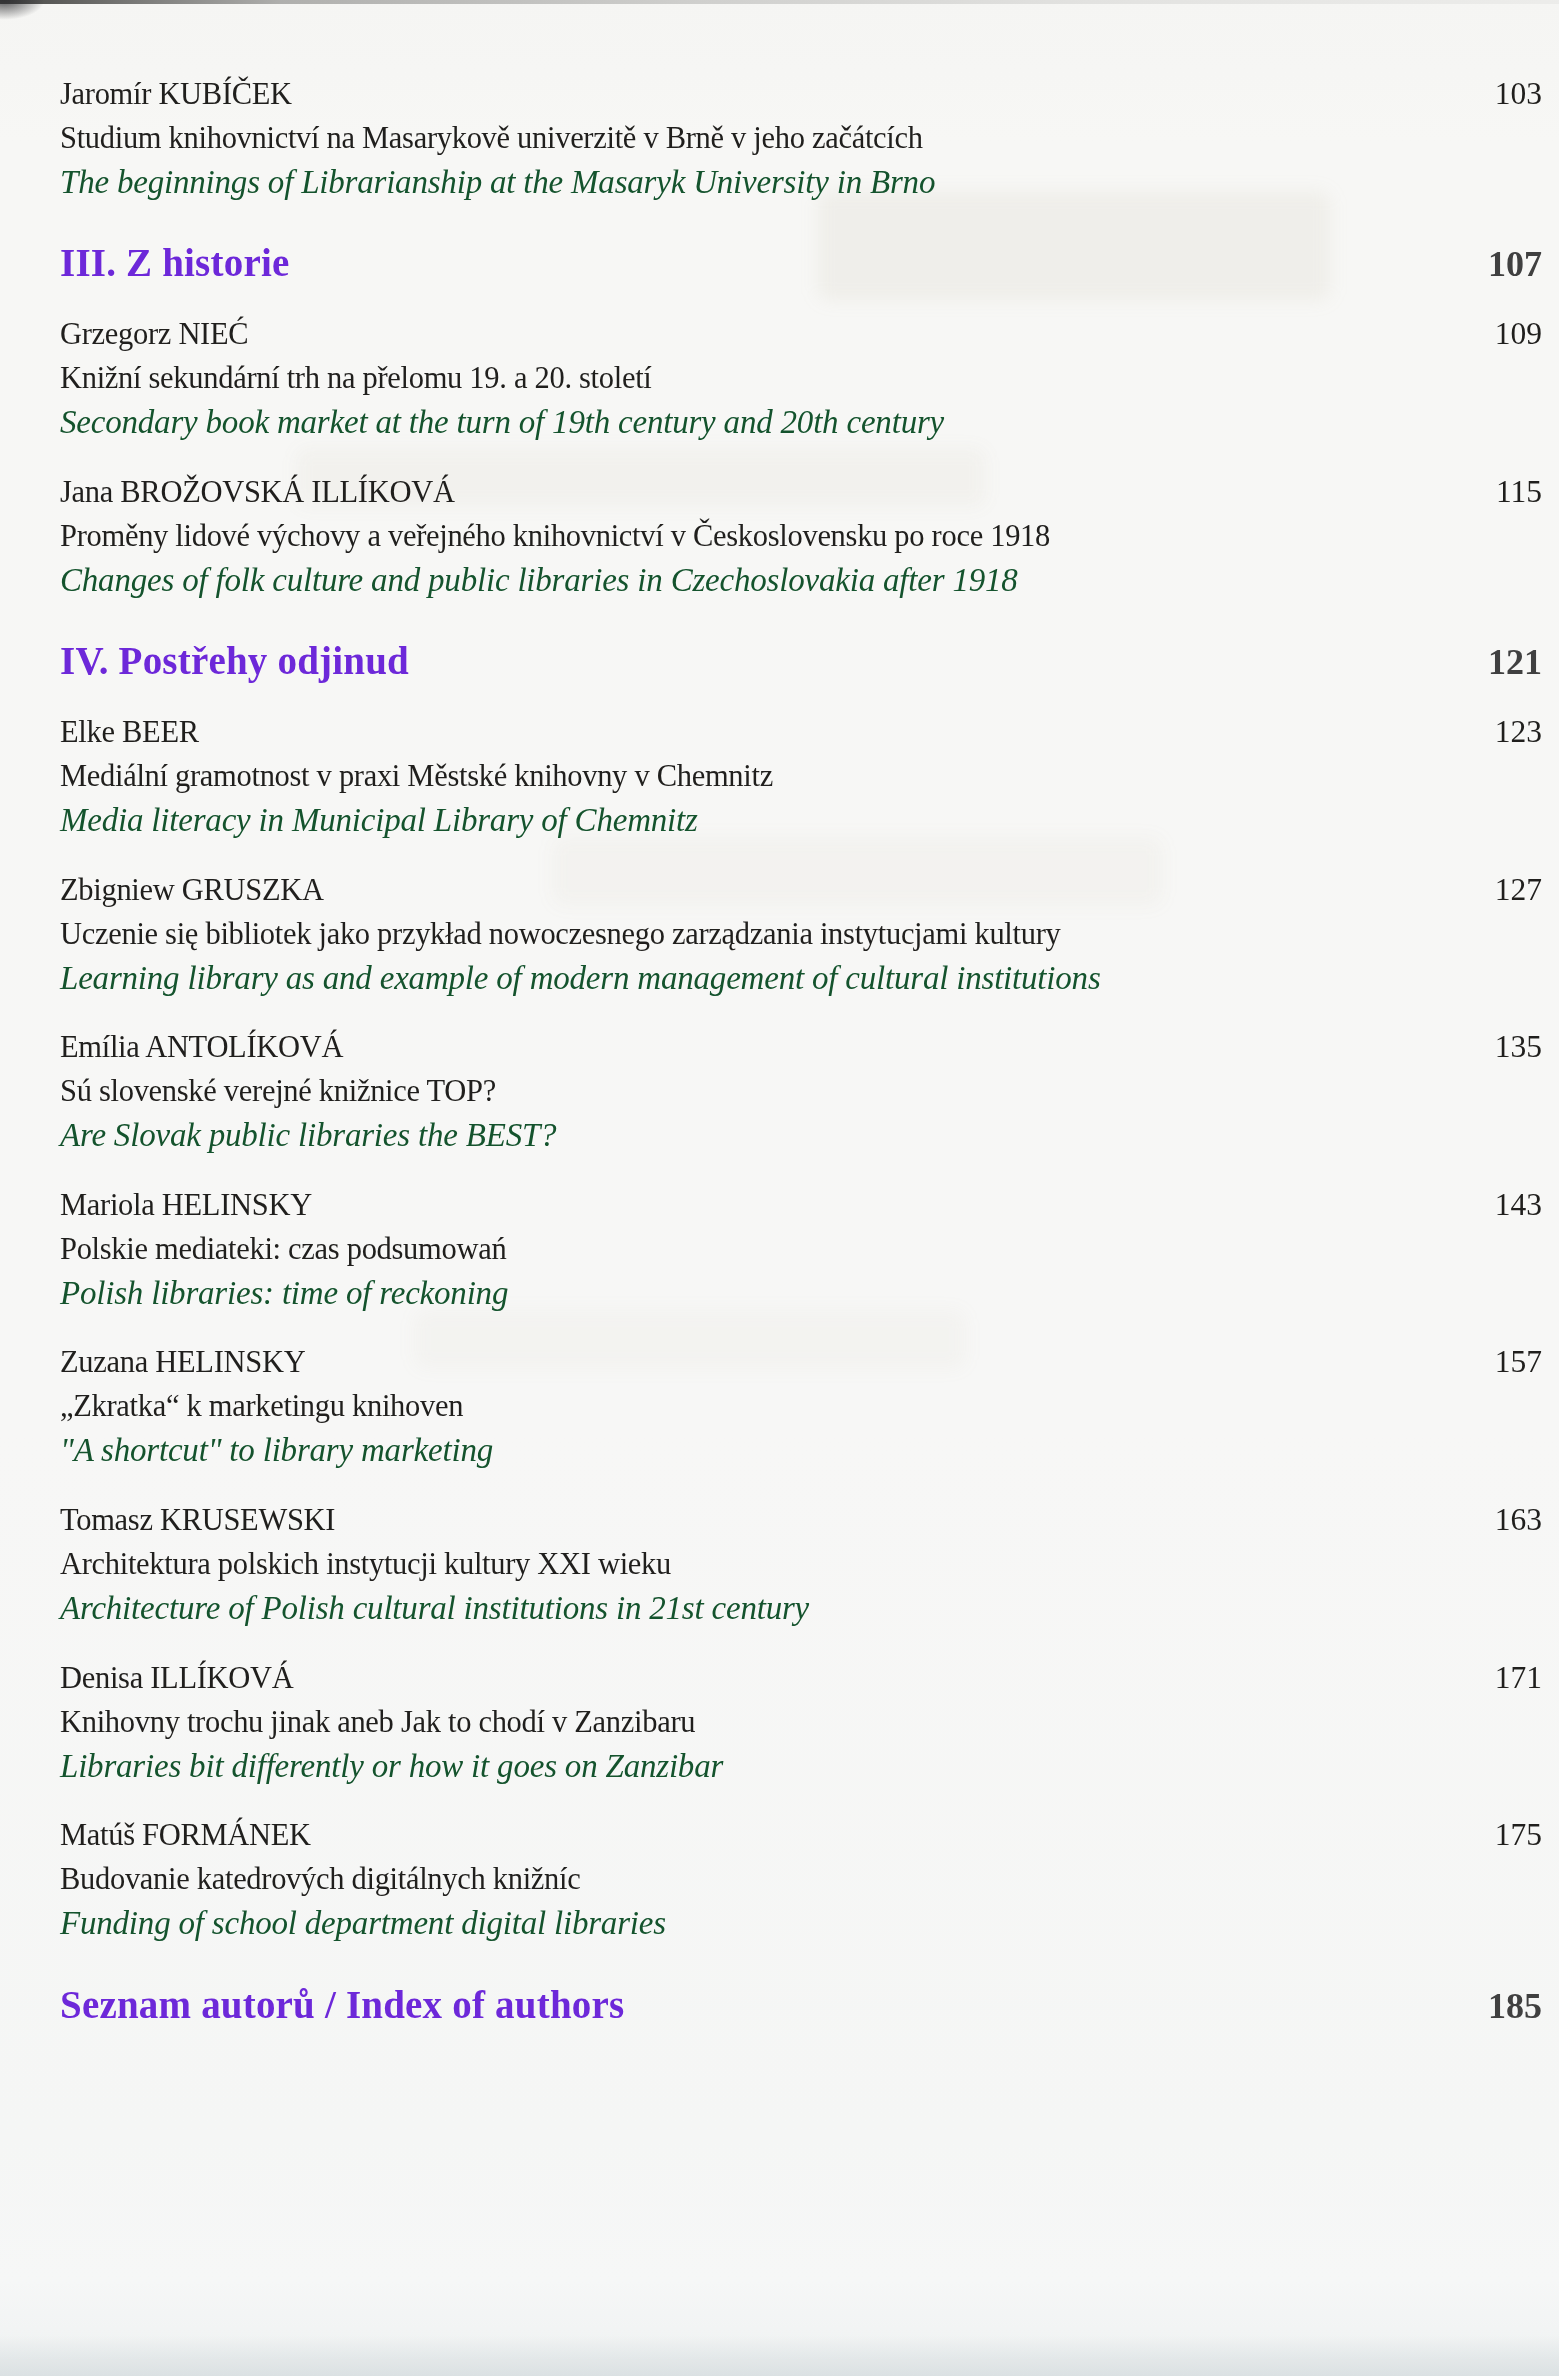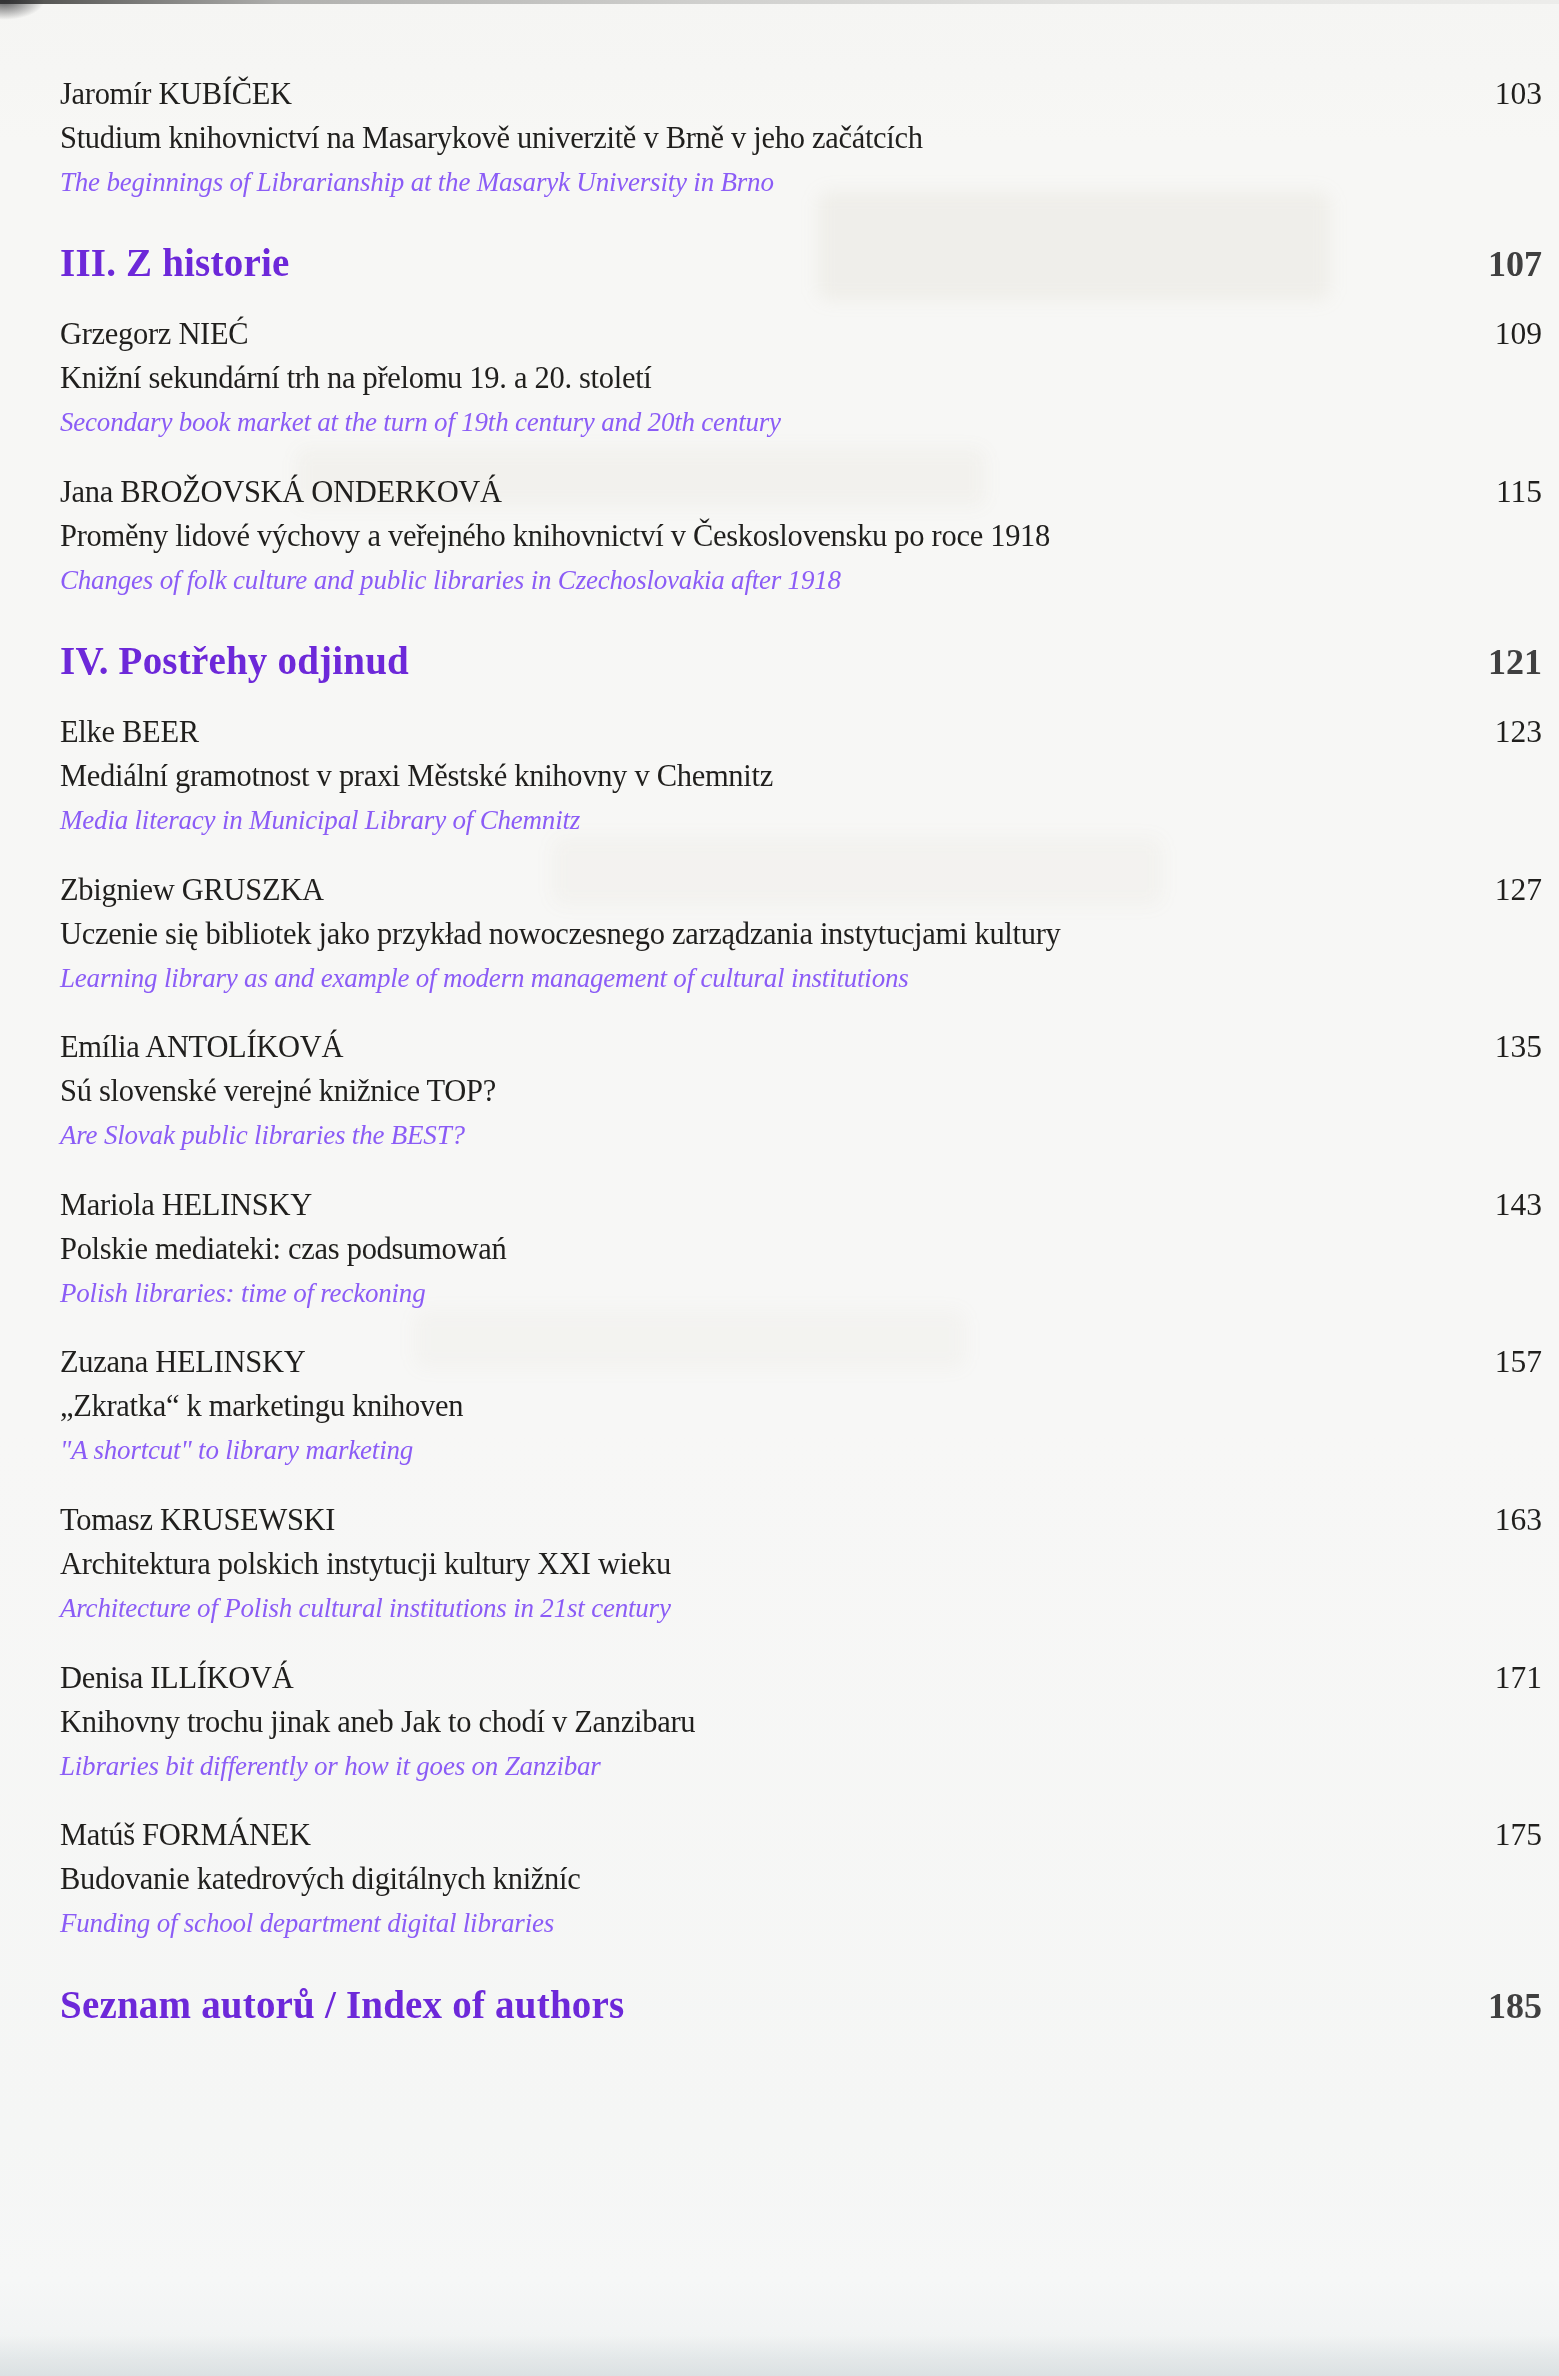--- a/index.html
+++ b/index.html
@@ -88,26 +88,26 @@
 
   .entry-line {
     font-size: 30.5px;
     line-height: 44px;
     letter-spacing: -0.3px;
     white-space: nowrap;
   }
   .author { font-style: normal; }
   .title  { font-size: 30.5px; line-height: 44px; letter-spacing: -0.3px; white-space: nowrap; }
   .translation {
-    font-size: 27px;
+    font-size: 33px;
     line-height: 44px;
     letter-spacing: -0.2px;
     font-style: italic;
     white-space: nowrap;
-    color: #8b5cf6;
+    color: #14532d;
   }
   .pageno {
     font-size: 31.5px;
     line-height: 44px;
     text-align: left;
     flex: 0 0 auto;
     padding-left: 19.7px;
   }
 
   .toc-section { margin: 7.9px 0 21.7px 0; }
@@ -162,21 +162,21 @@
     <div class="row">
       <span class="entry-line author">Grzegorz NIEĆ</span>
       <span class="pageno">109</span>
     </div>
     <div class="title">Knižní sekundární trh na přelomu 19. a 20. století</div>
     <div class="translation">Secondary book market at the turn of 19th century and 20th century</div>
   </li>
 
   <li class="toc-item toc-entry">
     <div class="row">
-      <span class="entry-line author">Jana BROŽOVSKÁ ONDERKOVÁ</span>
+      <span class="entry-line author">Jana BROŽOVSKÁ ILLÍKOVÁ</span>
       <span class="pageno">115</span>
     </div>
     <div class="title">Proměny lidové výchovy a veřejného knihovnictví v Československu po roce 1918</div>
     <div class="translation">Changes of folk culture and public libraries in Czechoslovakia after 1918</div>
   </li>
 
   <li class="toc-item toc-section">
     <div class="row">
       <span class="section-label">IV. Postřehy odjinud</span>
       <span class="section-pageno">121</span>

